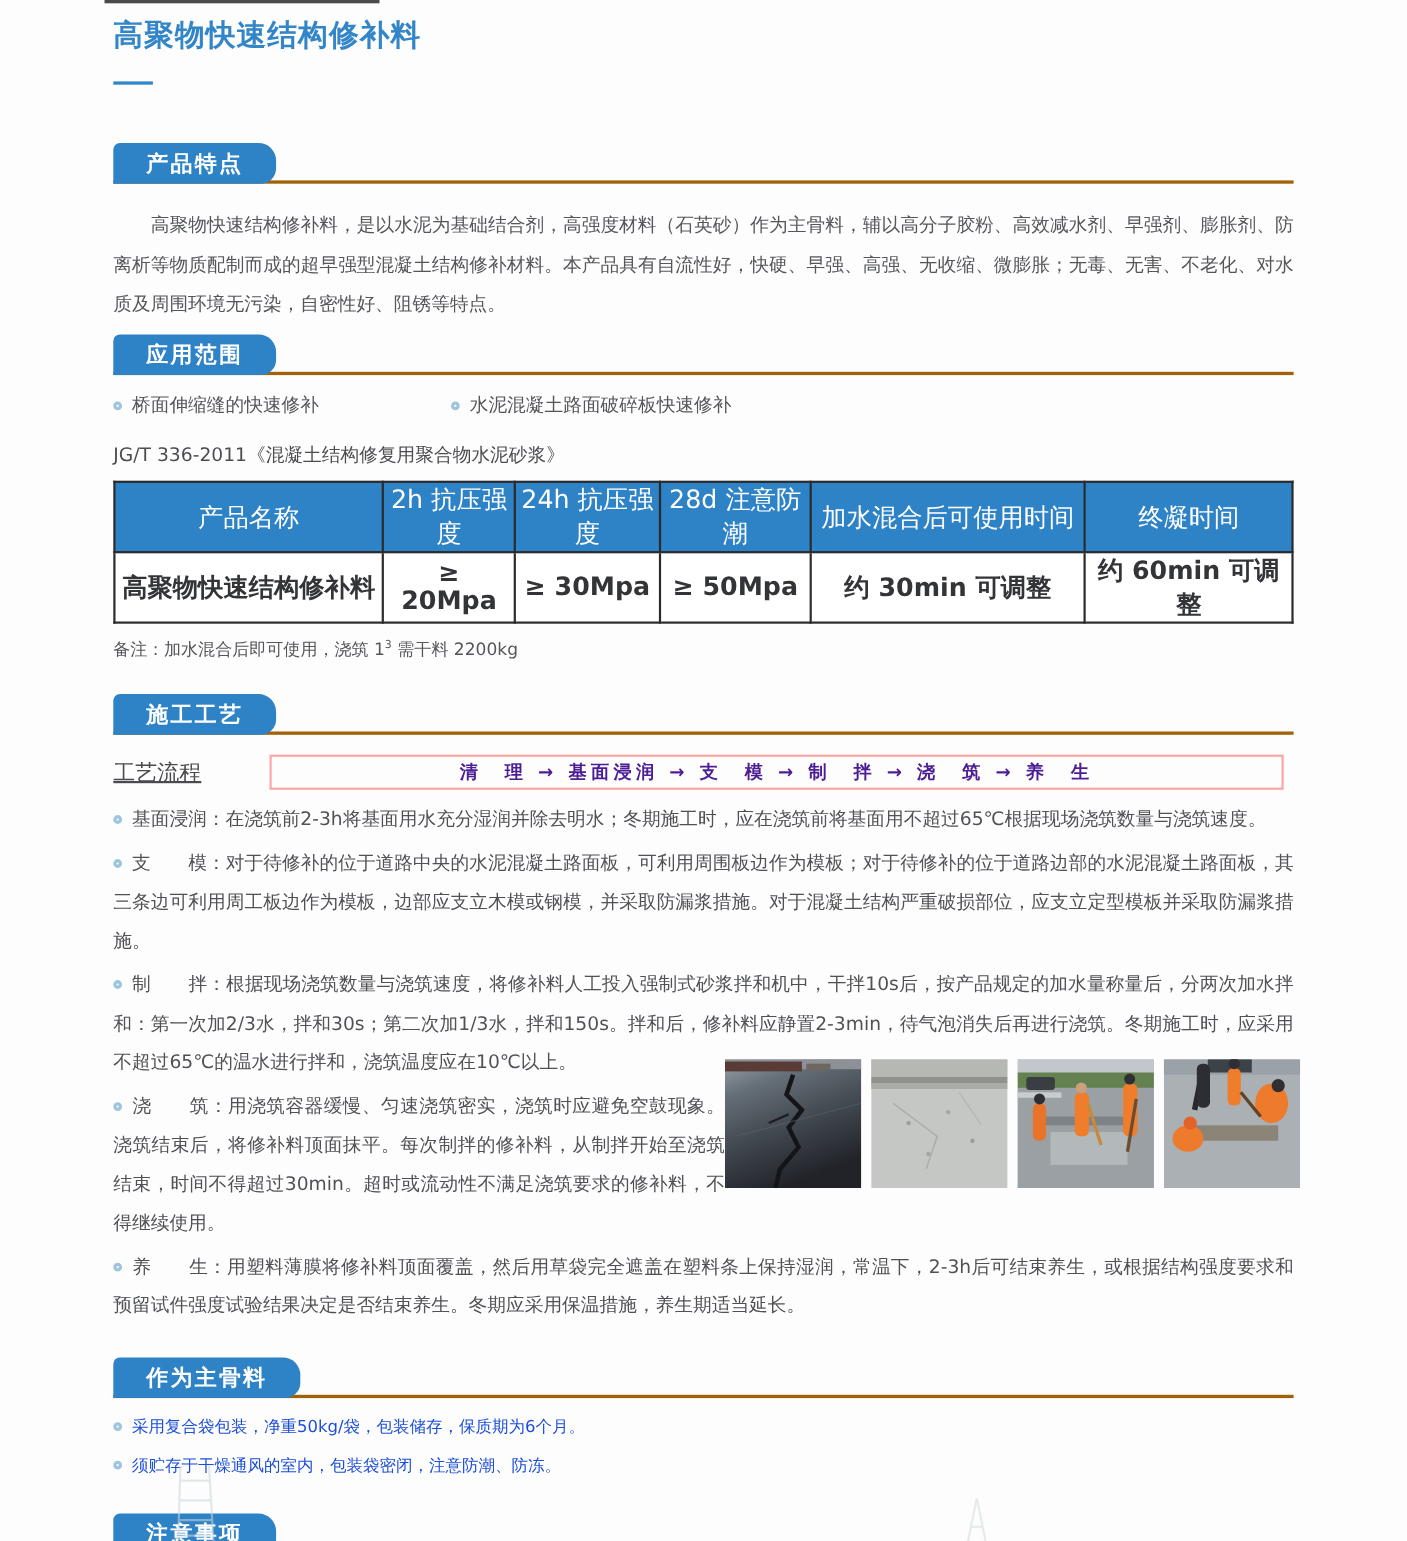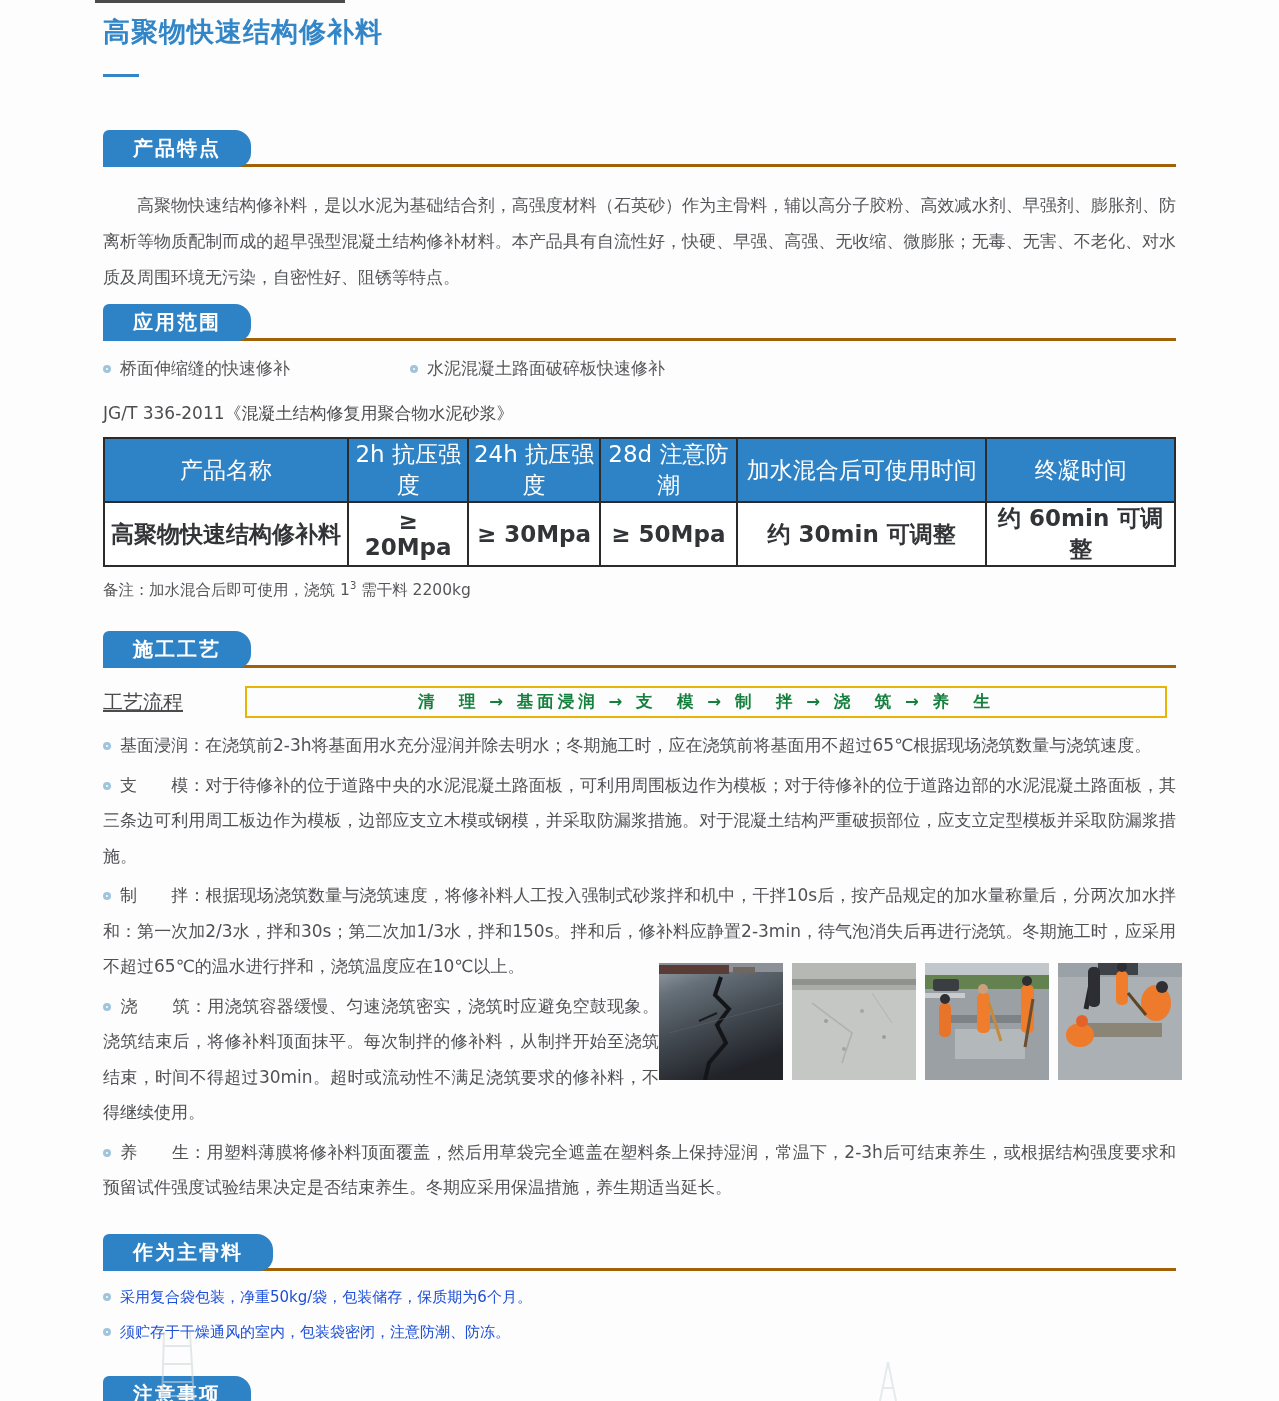--- a/index.html
+++ b/index.html
@@ -35,22 +35,22 @@
                                  font-size:23px; padding:0 2px; }
   table.perf th { background:#2e82c6; color:#ffffff; font-weight:normal; }
   table.perf td { color:#333438; font-weight:600; background:#ffffff; }
   .c0{width:22.8%} .c1{width:11.2%} .c2{width:12.3%} .c3{width:12.8%} .c4{width:23.3%} .c5{width:17.6%}
 
   .table-note { margin-top:13px; font-size:15.5px; color:#55565a; }
   .table-note sup { font-size:10px; }
 
   .flow-row { display:flex; align-items:center; margin-top:18px; }
   .flow-label { font-size:20px; color:#4a4b4e; flex:0 0 142px;text-decoration:underline; }
-  .flow-box { flex:1; border:2px solid #eab308; height:32px; line-height:28px; text-align:center;
-              font-size:16.5px; font-weight:bold; color:#15803d; letter-spacing:4px; margin-right:9px; }
+  .flow-box { flex:1; border:2px solid #fca5a5; height:32px; line-height:28px; text-align:center;
+              font-size:16.5px; font-weight:bold; color:#4c1d95; letter-spacing:4px; margin-right:9px; }
 
   .steps { margin-top:10px; }
   .step { font-size:17px; line-height:35.5px; text-align:justify; color:#505155; margin-top:4px; }
   .pour-row { display:flex; align-items:flex-start; }
   .pour-row .step { flex:0 0 556px; }
   .photos { margin-left:auto; margin-top:-22px; display:flex; gap:9px; }
   .photo { width:124px; height:117px; flex:none; display:block; }
 
   .pack-items { margin-top:14px; }
   .pack-item, .note-item { display:flex; align-items:center; font-size:15px; color:#1d4ed8;

